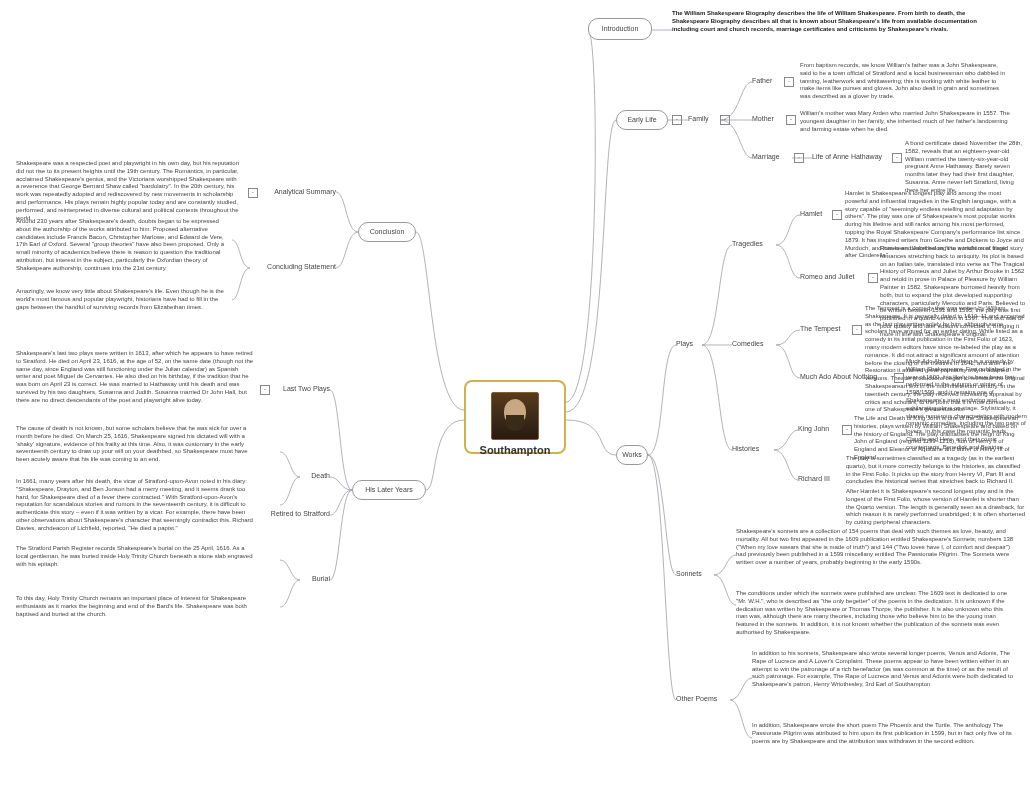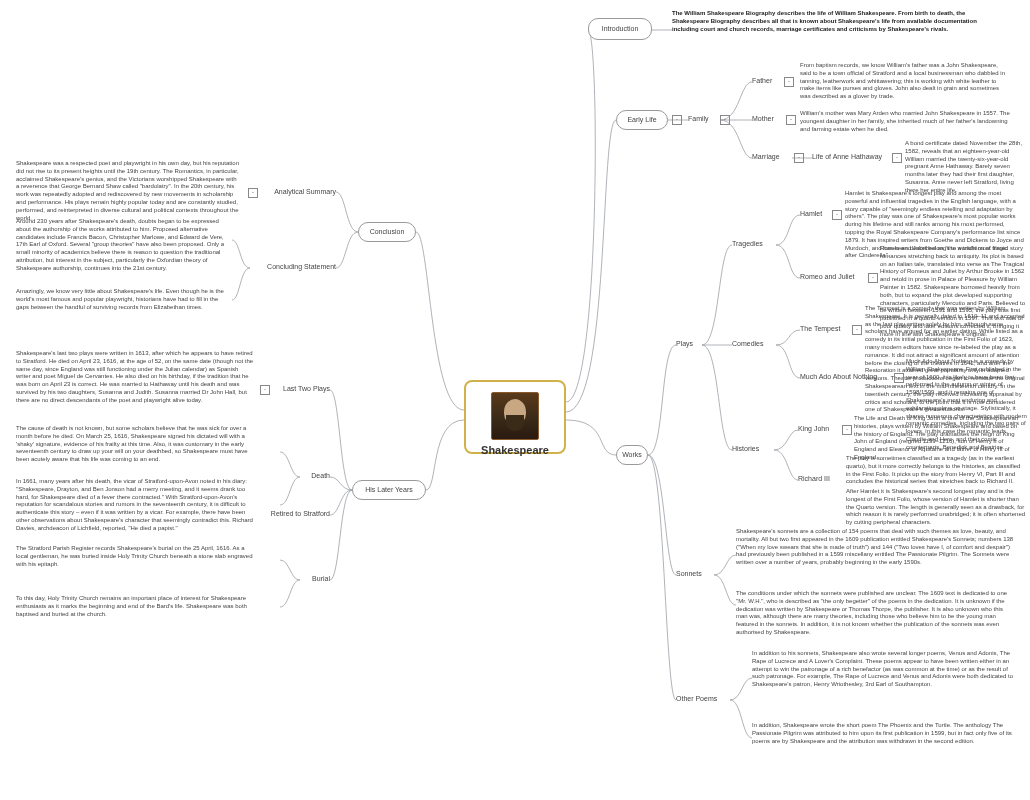--- a/index.html
+++ b/index.html
@@ -80,21 +80,21 @@
 
   <path d="M300,477 C290,477 290,452 280,452"></path>
   <path d="M300,477 C290,477 290,505 280,505"></path>
 
   <path d="M300,580 C290,580 290,560 280,560"></path>
   <path d="M300,580 C290,580 290,607 280,607"></path>
 </svg>
 
 <div class="root">
   <div class="portrait"></div>
-  <div class="root-label">Shakespeare</div>
+  <div class="root-label">Southampton</div>
 </div>
 
 <div class="box intro-box">
       <span class="lbl">Introduction</span>
     </div>
 <div class="node txt bold intro-text">The William Shakespeare Biography describes the life of William Shakespeare. From birth to death, the Shakespeare Biography describes all that is known about Shakespeare's life from available documentation including court and church records, marriage certificates and criticisms by Shakespeare's rivals.</div>
 
 <div class="box node" style="left:616px;top:110px;width:52px;height:20px;display:flex;align-items:center;justify-content:center">
       <span class="lbl">Early Life</span>
     </div>

